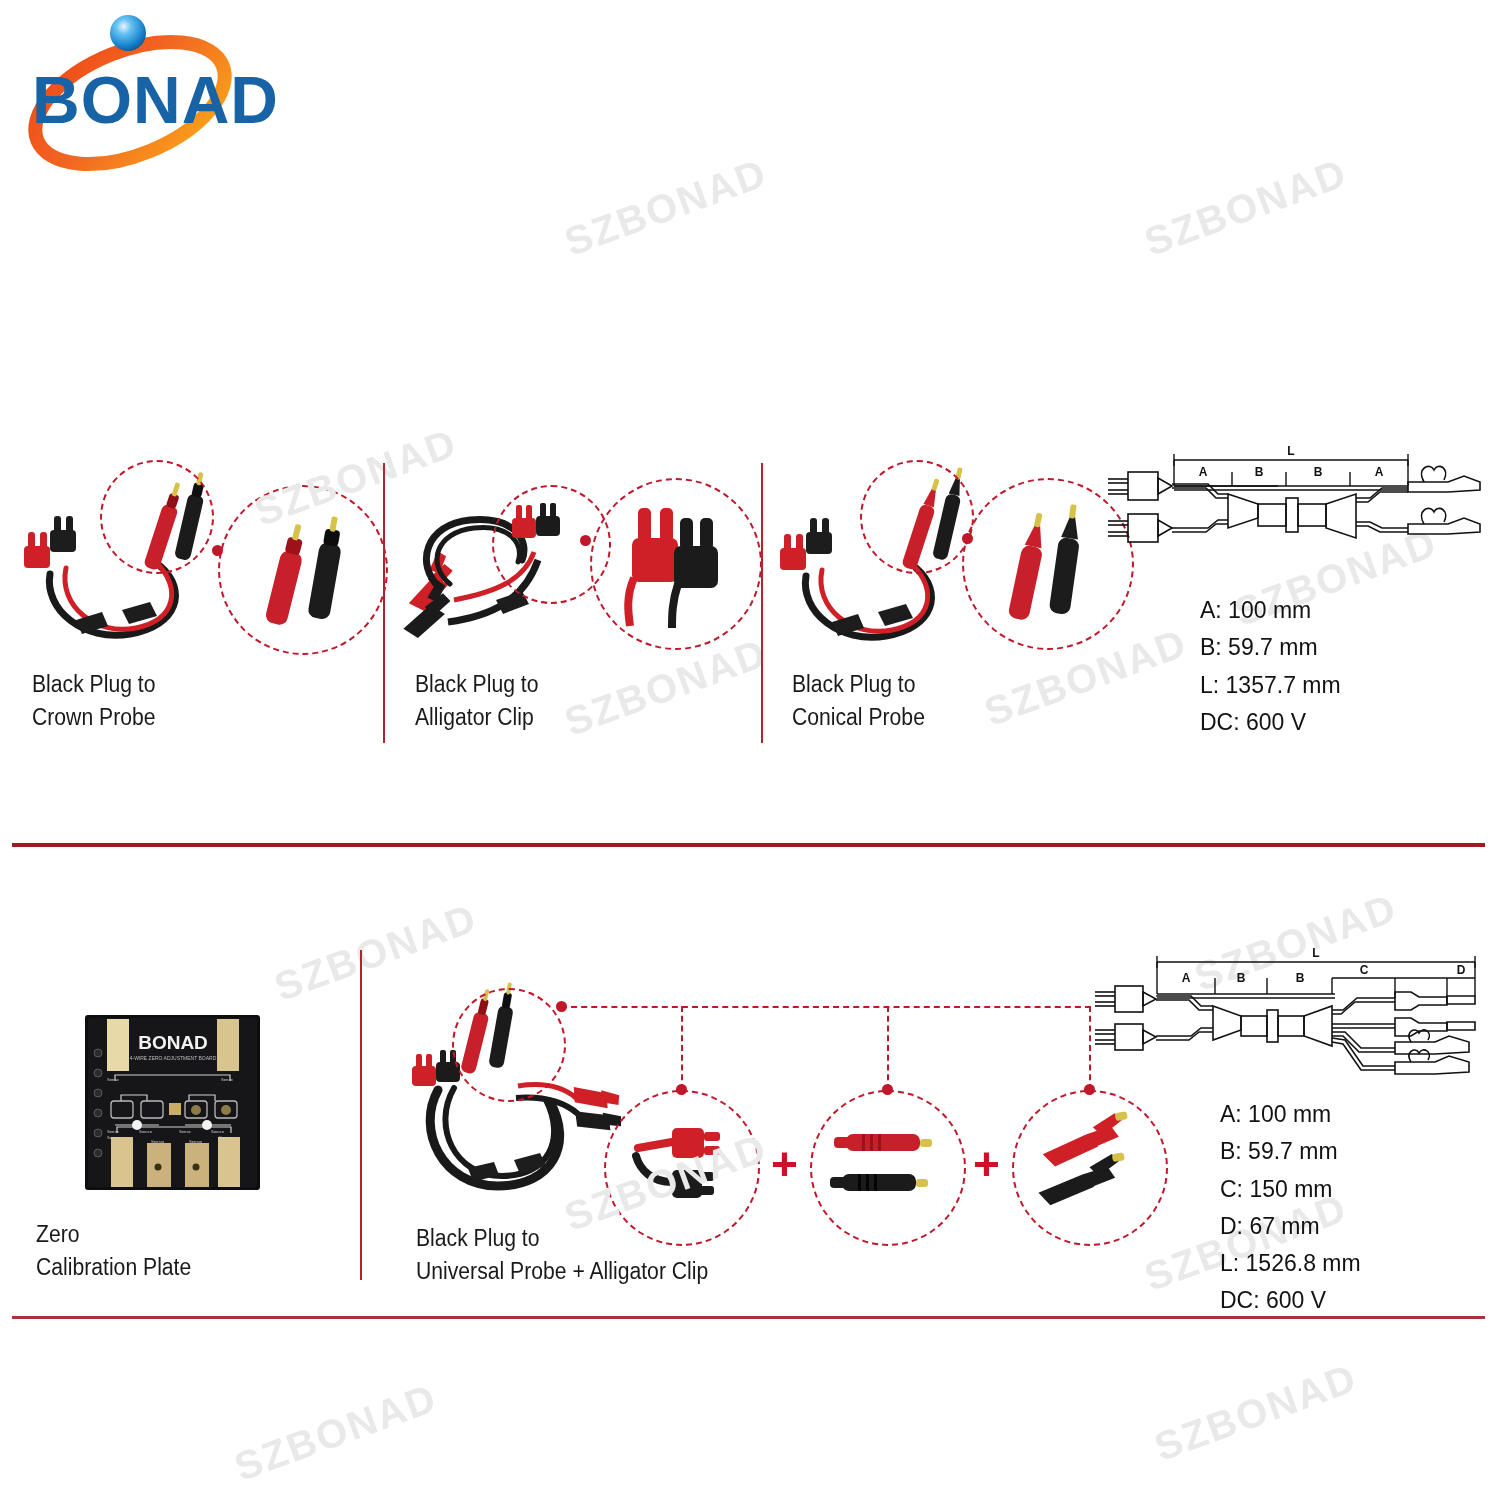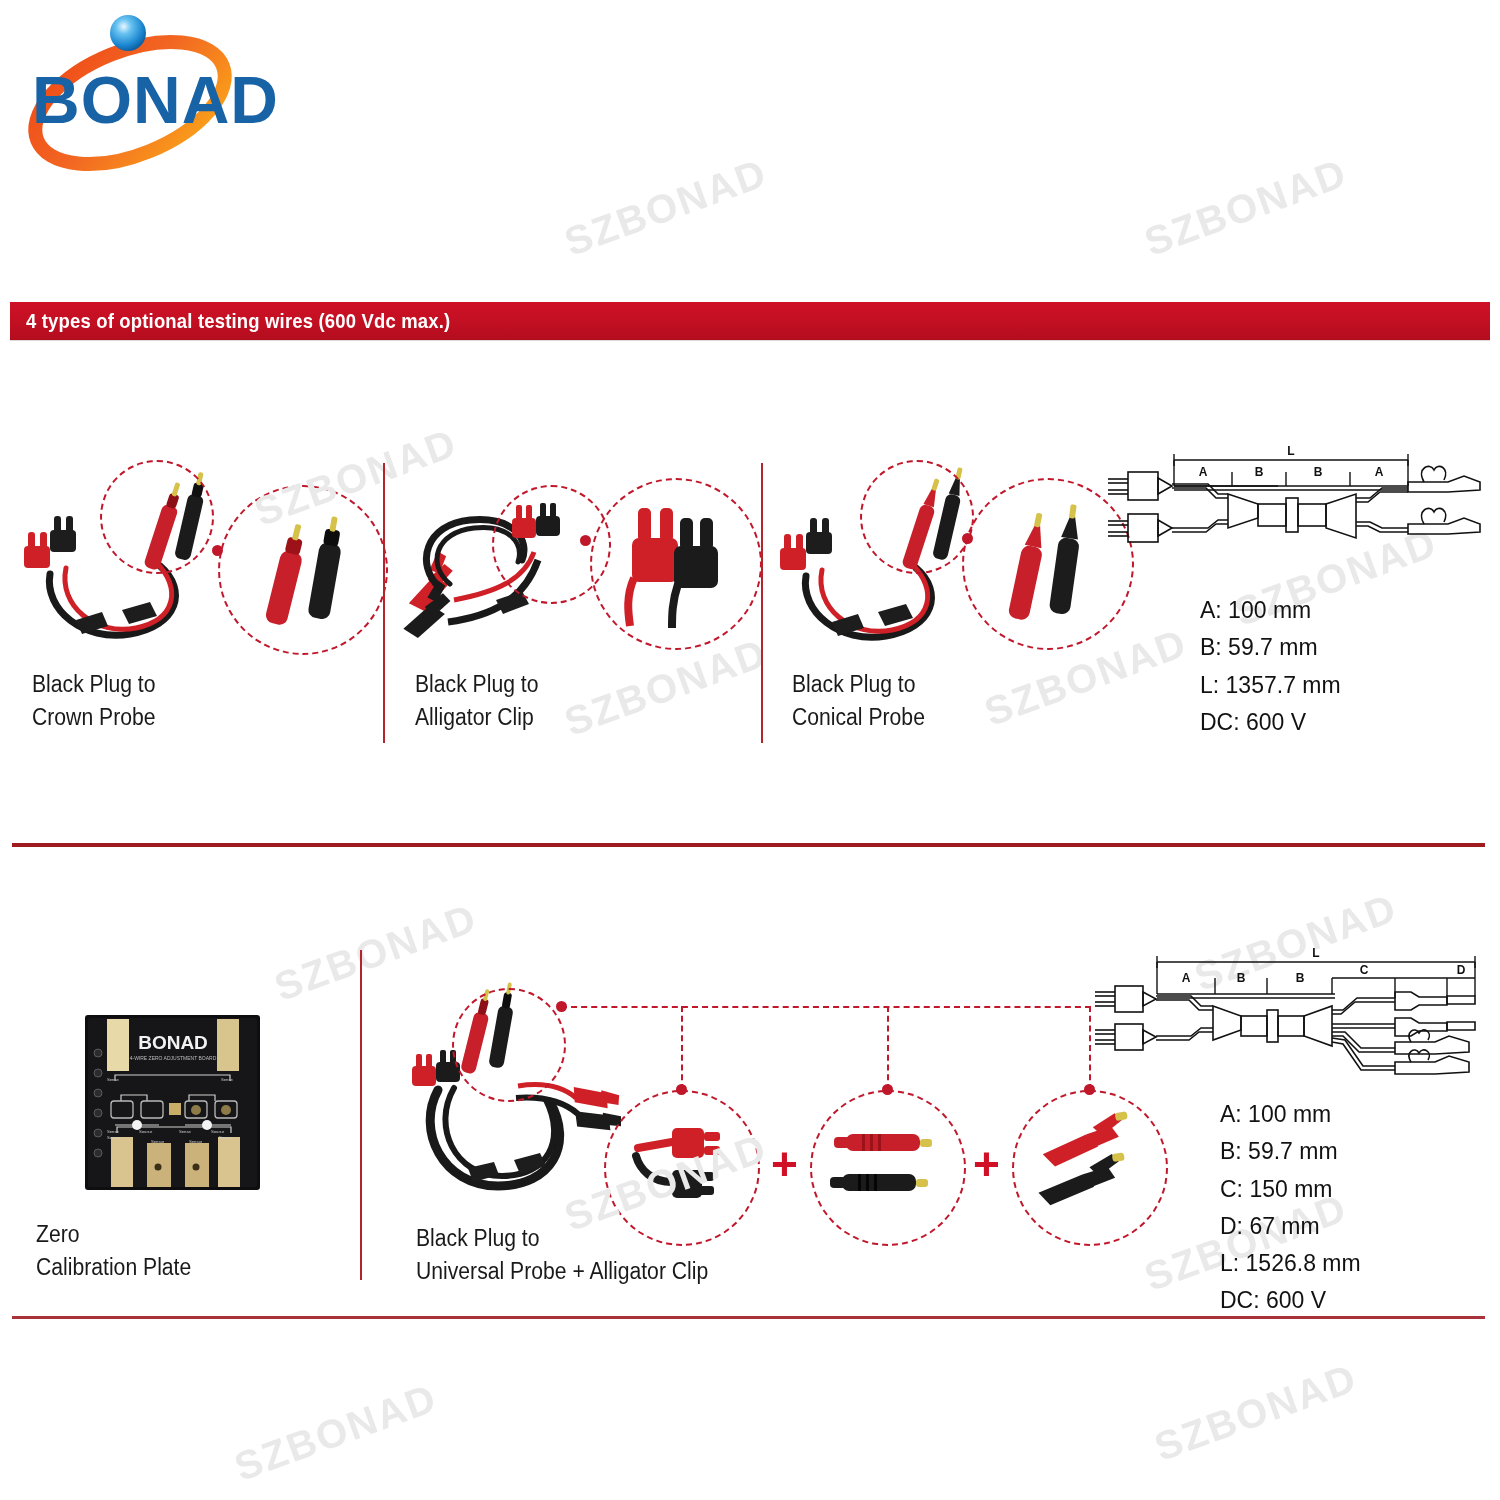--- a/index.html
+++ b/index.html
@@ -135,23 +135,20 @@
         </radialGradient>
       </defs>
       <g>
         <ellipse cx="112" cy="95" rx="100" ry="52" transform="rotate(-22 112 95)" fill="none" stroke="url(#gSwoosh)" stroke-width="14"></ellipse>
       </g>
       <circle cx="110" cy="25" r="18" fill="url(#gBall)"></circle>
       <text x="14" y="115" font-family="Liberation Sans, sans-serif" font-size="66" font-weight="700" fill="#1763a6" letter-spacing="1">BONAD</text>
     </svg>
   </div>
 
-  <div class="banner">
-    <div class="banner-text">4 types of optional testing wires (600 Vdc max.)</div>
-  </div>
 
   <div class="vr-red" style="left:383px;top:463px;height:280px;"></div>
   <div class="vr-red" style="left:761px;top:463px;height:280px;"></div>
 
   <div class="photo" style="left:10px;top:470px;">
     <svg width="240" height="185" viewBox="0 0 240 185">
 
       <g>
         <rect x="14" y="76" width="26" height="22" rx="4" fill="#cf2027"></rect>
         <rect x="18" y="62" width="7" height="18" rx="3" fill="#cf2027"></rect>

